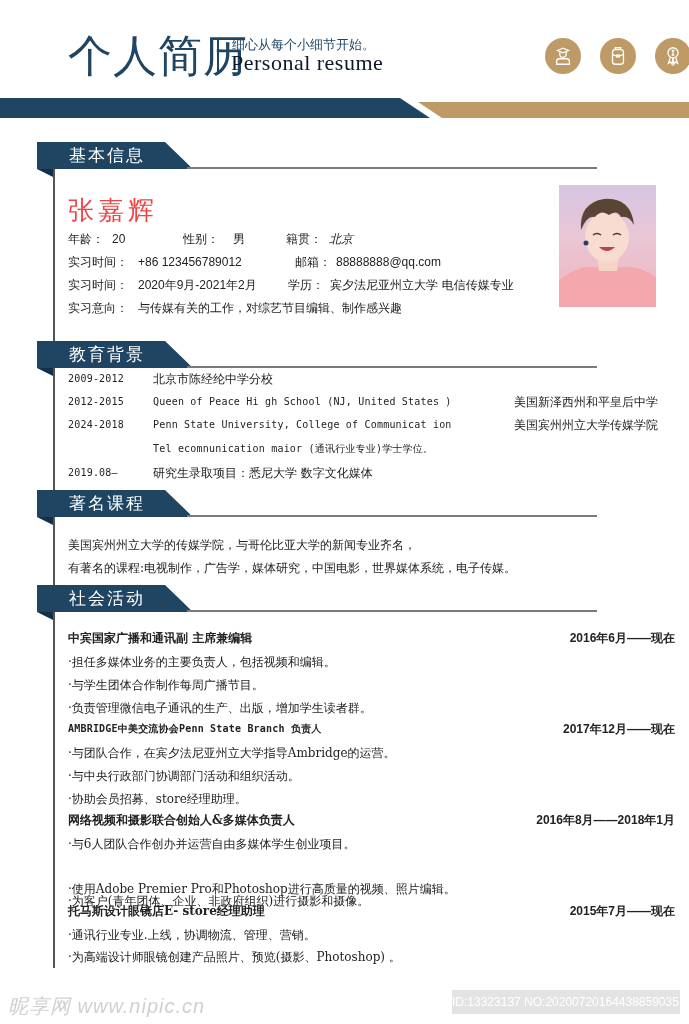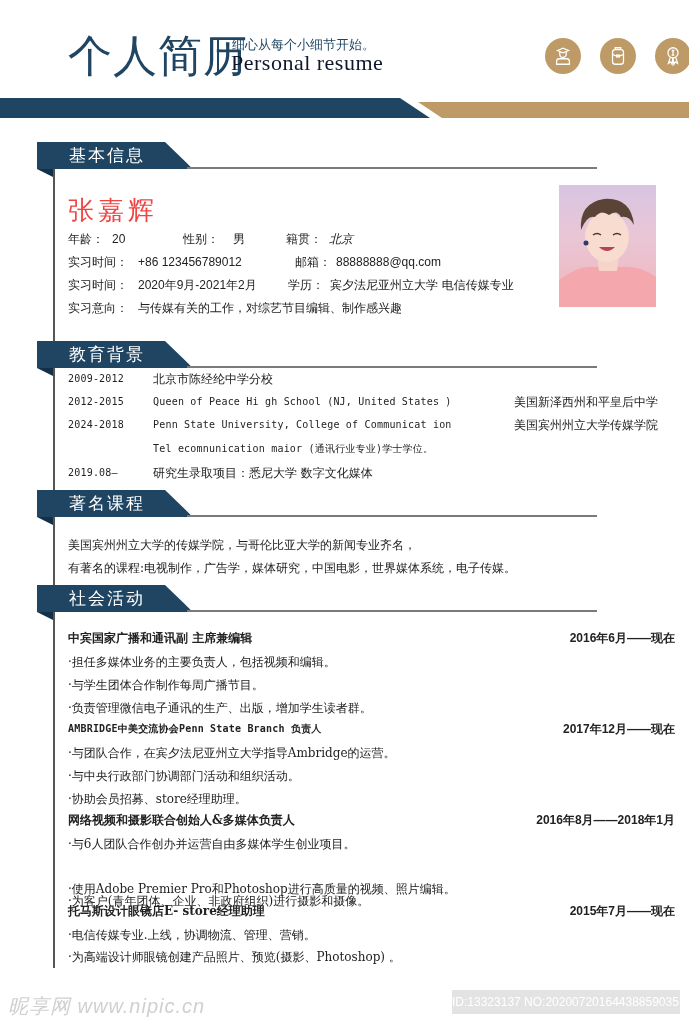--- a/index.html
+++ b/index.html
@@ -186,17 +186,17 @@
 <div class="txt" style="left:68px; top:791px;">·协助会员招募、store经理助理。</div>
 
 <div class="txt bold" style="left:68px; top:812px;">网络视频和摄影联合创始人&amp;多媒体负责人</div>
 <div class="txt bold sans right" style="right:14px; top:812px;">2016年8月——2018年1月</div>
 <div class="txt" style="left:68px; top:836px;">·与6人团队合作创办并运营自由多媒体学生创业项目。</div>
 <div class="txt" style="left:68px; top:858px;margin-top:35px;">·为客户(青年团体、企业、非政府组织)进行摄影和摄像。</div>
 <div class="txt" style="left:68px; top:881px;">·使用Adobe Premier Pro和Photoshop进行高质量的视频、照片编辑。</div>
 
 <div class="txt bold" style="left:68px; top:903px;">托马斯设计眼镜店E- store经理助理</div>
 <div class="txt bold sans right" style="right:14px; top:903px;">2015年7月——现在</div>
-<div class="txt" style="left:68px; top:927px;">·电信传媒专业.上线，协调物流、管理、营销。</div>
+<div class="txt" style="left:68px; top:927px;">·通讯行业专业.上线，协调物流、管理、营销。</div>
 <div class="txt" style="left:68px; top:949px;">·为高端设计师眼镜创建产品照片、预览(摄影、Photoshop) 。</div>
 
 <div class="watermark-left">昵享网 www.nipic.cn</div>
 <div class="watermark-right">ID:13323137 NO:20200720164438859035</div>
 
 </body></html>

